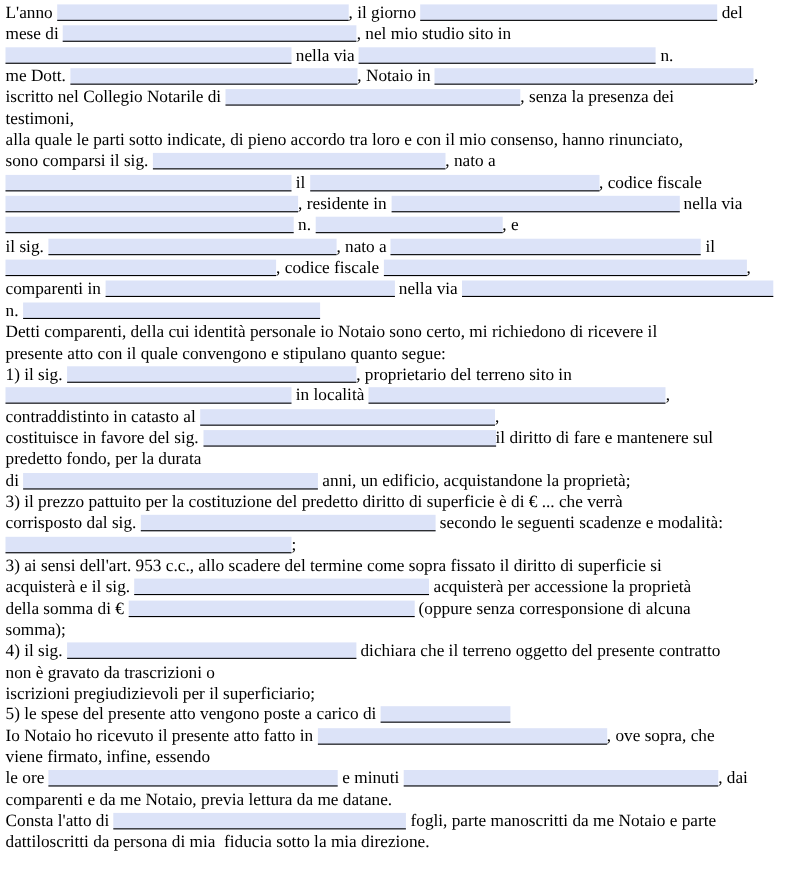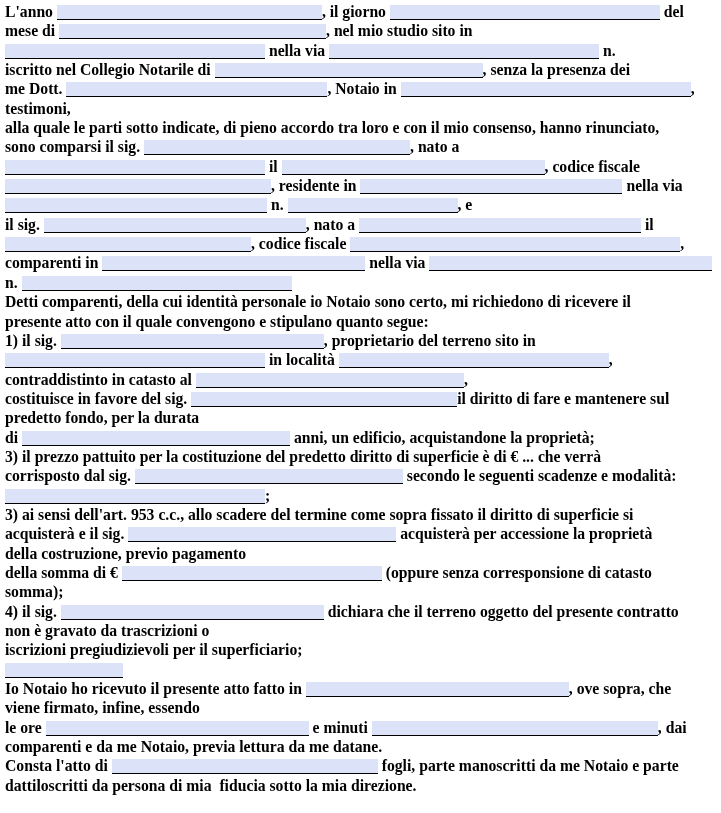--- a/index.html
+++ b/index.html
@@ -19,21 +19,20 @@
     width: 721px;
     height: 813px;
     overflow: hidden;
     background: var(--page-bg);
   }
   .doc {
     padding: 2px 4px 0 5px;
     font-size: 15.7px;
     line-height: 19.35px;
     color: var(--text-color);
-    font-weight: bold;
   }
   .line {
     white-space: pre;
     min-height: 19.35px;
   }
   .run { white-space: pre; }
   .field {
     display: inline-block;
     height: 15px;
     background: var(--field-bg);
@@ -42,22 +41,22 @@
   }
 </style>
 </head>
 <body>
 
 <div class="page">
   <div class="doc">
       <div class="line"><span class="run">L'anno </span><span class="field" style="width: 265px;"></span><span class="run">, il giorno </span><span class="field" style="width: 270px;"></span><span class="run"> del</span></div>
       <div class="line"><span class="run">mese di </span><span class="field" style="width: 267px;"></span><span class="run">, nel mio studio sito in</span></div>
       <div class="line"><span class="field" style="width: 260px;"></span><span class="run"> nella via </span><span class="field" style="width: 270px;"></span><span class="run"> n.</span></div>
+      <div class="line"><span class="run">me Dott. </span><span class="field" style="width: 261px;"></span><span class="run">, Notaio in </span><span class="field" style="width: 290px;"></span><span class="run">,</span></div>
       <div class="line"><span class="run">iscritto nel Collegio Notarile di </span><span class="field" style="width: 268px;"></span><span class="run">, senza la presenza dei</span></div>
-      <div class="line"><span class="run">me Dott. </span><span class="field" style="width: 261px;"></span><span class="run">, Notaio in </span><span class="field" style="width: 290px;"></span><span class="run">,</span></div>
       <div class="line"><span class="run">testimoni,</span></div>
       <div class="line"><span class="run">alla quale le parti sotto indicate, di pieno accordo tra loro e con il mio consenso, hanno rinunciato,</span></div>
       <div class="line"><span class="run">sono comparsi il sig. </span><span class="field" style="width: 266px;"></span><span class="run">, nato a</span></div>
       <div class="line"><span class="field" style="width: 260px;"></span><span class="run"> il </span><span class="field" style="width: 263px;"></span><span class="run">, codice fiscale</span></div>
       <div class="line"><span class="field" style="width: 266px;"></span><span class="run">, residente in </span><span class="field" style="width: 262px;"></span><span class="run"> nella via</span></div>
       <div class="line"><span class="field" style="width: 262px;"></span><span class="run"> n. </span><span class="field" style="width: 170px;"></span><span class="run">, e</span></div>
       <div class="line"><span class="run">il sig. </span><span class="field" style="width: 262px;"></span><span class="run">, nato a </span><span class="field" style="width: 282px;"></span><span class="run"> il</span></div>
       <div class="line"><span class="field" style="width: 246px;"></span><span class="run">, codice fiscale </span><span class="field" style="width: 330px;"></span><span class="run">,</span></div>
       <div class="line"><span class="run">comparenti in </span><span class="field" style="width: 263px;"></span><span class="run"> nella via </span><span class="field" style="width: 283px;"></span></div>
       <div class="line"><span class="run">n. </span><span class="field" style="width: 270px;"></span></div>
@@ -67,27 +66,26 @@
       <div class="line"><span class="field" style="width: 260px;"></span><span class="run"> in località </span><span class="field" style="width: 270px;"></span><span class="run">,</span></div>
       <div class="line"><span class="run">contraddistinto in catasto al </span><span class="field" style="width: 268px;"></span><span class="run">,</span></div>
       <div class="line"><span class="run">costituisce in favore del sig. </span><span class="field" style="width: 266px;"></span><span class="run">il diritto di fare e mantenere sul</span></div>
       <div class="line"><span class="run">predetto fondo, per la durata</span></div>
       <div class="line"><span class="run">di </span><span class="field" style="width: 268px;"></span><span class="run"> anni, un edificio, acquistandone la proprietà;</span></div>
       <div class="line"><span class="run">3) il prezzo pattuito per la costituzione del predetto diritto di superficie è di € ... che verrà</span></div>
       <div class="line"><span class="run">corrisposto dal sig. </span><span class="field" style="width: 268px;"></span><span class="run"> secondo le seguenti scadenze e modalità:</span></div>
       <div class="line"><span class="field" style="width: 260px;"></span><span class="run">;</span></div>
       <div class="line"><span class="run">3) ai sensi dell'art. 953 c.c., allo scadere del termine come sopra fissato il diritto di superficie si</span></div>
       <div class="line"><span class="run">acquisterà e il sig. </span><span class="field" style="width: 268px;"></span><span class="run"> acquisterà per accessione la proprietà</span></div>
-      <div class="line"><span class="run">della costruzione, previo pagamento</span></div>
-      <div class="line"><span class="run">della somma di € </span><span class="field" style="width: 260px;"></span><span class="run"> (oppure senza corresponsione di catasto</span></div>
+      <div class="line"><span class="run">della somma di € </span><span class="field" style="width: 260px;"></span><span class="run"> (oppure senza corresponsione di alcuna</span></div>
       <div class="line"><span class="run">somma);</span></div>
       <div class="line"><span class="run">4) il sig. </span><span class="field" style="width: 263px;"></span><span class="run"> dichiara che il terreno oggetto del presente contratto</span></div>
       <div class="line"><span class="run">non è gravato da trascrizioni o</span></div>
       <div class="line"><span class="run">iscrizioni pregiudizievoli per il superficiario;</span></div>
-      <div class="line"><span class="field" style="width: 118px;"></span></div>
+      <div class="line"><span class="run">5) le spese del presente atto vengono poste a carico di </span><span class="field" style="width: 118px;"></span></div>
       <div class="line"><span class="run">Io Notaio ho ricevuto il presente atto fatto in </span><span class="field" style="width: 263px;"></span><span class="run">, ove sopra, che</span></div>
       <div class="line"><span class="run">viene firmato, infine, essendo</span></div>
       <div class="line"><span class="run">le ore </span><span class="field" style="width: 263px;"></span><span class="run"> e minuti </span><span class="field" style="width: 286px;"></span><span class="run">, dai</span></div>
       <div class="line"><span class="run">comparenti e da me Notaio, previa lettura da me datane.</span></div>
       <div class="line"><span class="run">Consta l'atto di </span><span class="field" style="width: 266px;"></span><span class="run"> fogli, parte manoscritti da me Notaio e parte</span></div>
       <div class="line"><span class="run">dattiloscritti da persona di mia  fiducia sotto la mia direzione.</span></div>
     </div>
 </div>
 
 </body></html>

